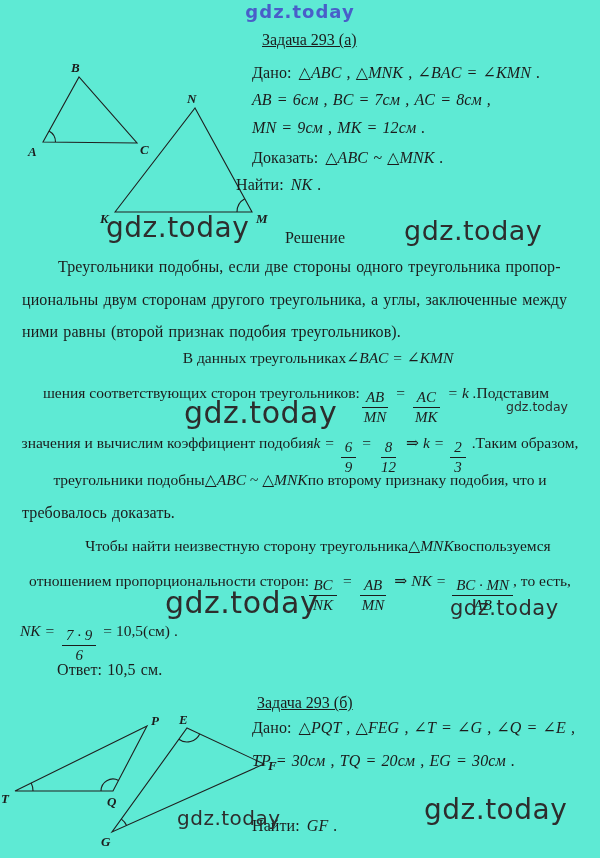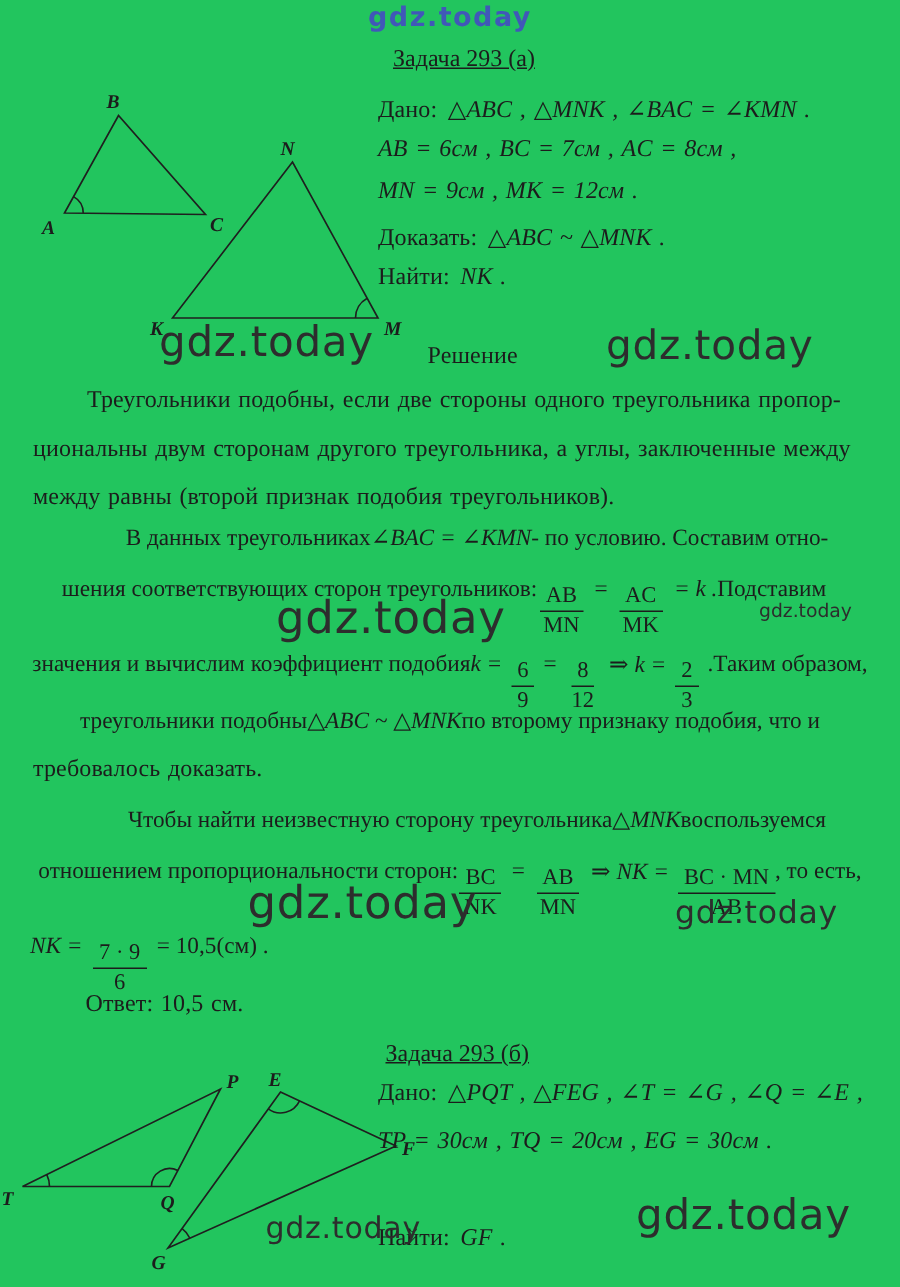--- a/index.html
+++ b/index.html
@@ -1,37 +1,37 @@
 <!DOCTYPE html>
 <html><head>
 <meta charset="utf-8">
 <style>
   html,body{margin:0;padding:0;background:#e8e8e8;}
   .page{
-    position:relative;width:600px;height:858px;background:#22c55e;
+    position:relative;width:600px;height:858px;background:#5eead4;
     font-family:"Liberation Serif","DejaVu Serif","DejaVu Sans",serif;
     color:#1c1c1c;overflow:hidden;margin:0 auto;
   }
   .abs{position:absolute;white-space:nowrap;}
   .body{font-size:16px;word-spacing:1px;letter-spacing:0.1px;}
   .math{font-style:italic;}
   .lbl{margin-right:7px;}
   .title{font-size:16px;text-decoration:underline;}
   .wm{
     position:absolute;white-space:nowrap;
     font-family:"DejaVu Sans","Liberation Sans",sans-serif;
     color:#2d2d2d;letter-spacing:0.5px;line-height:1;
   }
   .wm-blue{
     left:0;right:0;top:3px;text-align:center;font-size:18px;
     letter-spacing:1px;font-weight:bold;opacity:0.85;
   }
   .frac{
     display:inline-flex;flex-direction:column;align-items:center;
-    font-size:15px;line-height:1.25;vertical-align:middle;margin-top:28px;
+    font-style:italic;font-size:15px;line-height:1.25;vertical-align:middle;margin-top:28px;
   }
   .frac .fnum{border-bottom:1px solid #1c1c1c;padding:0 4px;}
   .frac .fden{padding:0 4px;}
   .flexline{
     position:absolute;display:flex;align-items:center;
     font-size:15.5px;white-space:nowrap;
   }
   .between{justify-content:center;}
   .mrow{display:inline-flex;align-items:center;gap:6px;}
   svg text{
@@ -69,37 +69,36 @@
   </div>
   <div class="abs body" style="left:252px;top:91px;">
     <span class="math">AB = 6см ,  BC = 7см ,  AC = 8см ,</span>
   </div>
   <div class="abs body" style="left:252px;top:119px;">
     <span class="math">MN = 9см ,  MK = 12см .</span>
   </div>
   <div class="abs body" style="left:252px;top:148px;">
     <span class="lbl">Доказать:</span><span class="math">△ABC ~ △MNK .</span>
   </div>
-  <div class="abs body" style="left:252px;top:176px;">
+  <div class="abs body" style="left:236px;top:176px;">
     <span class="lbl">Найти:</span><span class="math">NK .</span>
   </div>
 
   <div class="wm" style="left:106px;top:214px;font-size:28px;">gdz.today</div>
   <div class="wm" style="left:404px;top:217px;font-size:27px;">gdz.today</div>
 
   <div class="abs body" style="left:285px;top:229px;">Решение</div>
 
   <div class="abs body" style="left:22px;top:291px;">циональны двум сторонам другого треугольника, а углы, заключенные между</div>
   <div class="abs body" style="left:58px;top:258px;">Треугольники подобны, если две стороны одного треугольника пропор-</div>
-  <div class="abs body" style="left:22px;top:323px;">между равны (второй признак подобия треугольников).</div>
+  <div class="abs body" style="left:22px;top:323px;">ними равны (второй признак подобия треугольников).</div>
 
   <div class="flexline between" style="left:58px;top:349px;width:520px;">
     <span>В данных треугольниках</span>
     <span class="math">∠BAC = ∠KMN</span>
-    <span>- по условию. Составим отно-</span>
   </div>
 
   <div class="flexline between" style="left:22px;top:370px;width:548px;height:46px;">
     <span>шения  соответствующих  сторон  треугольников:</span>
     <span class="mrow">
       <span class="frac">
           <span class="fnum">AB</span>
           <span class="fden">MN</span>
         </span>
       <span>=</span>

